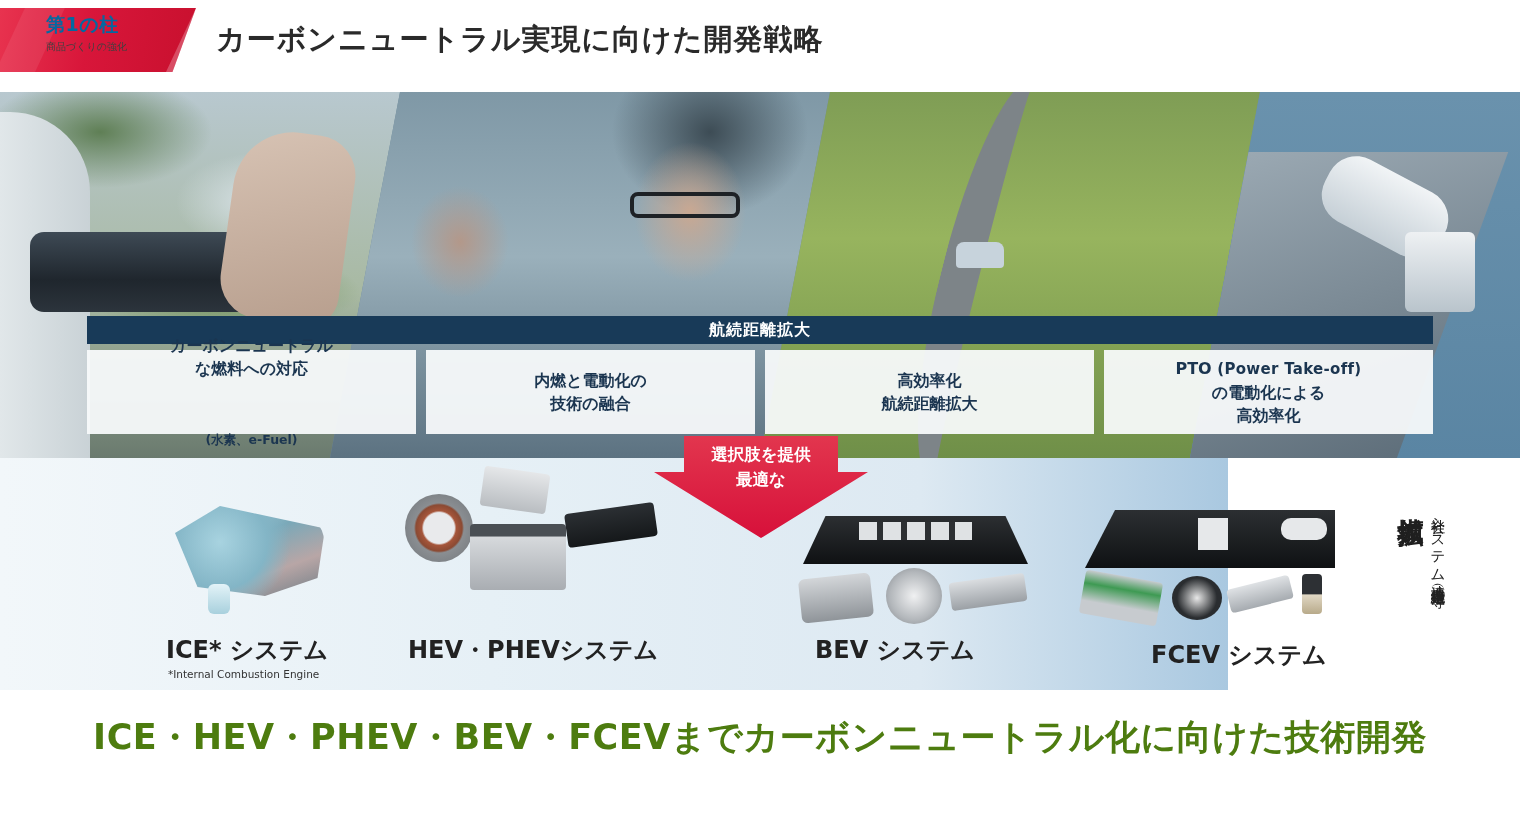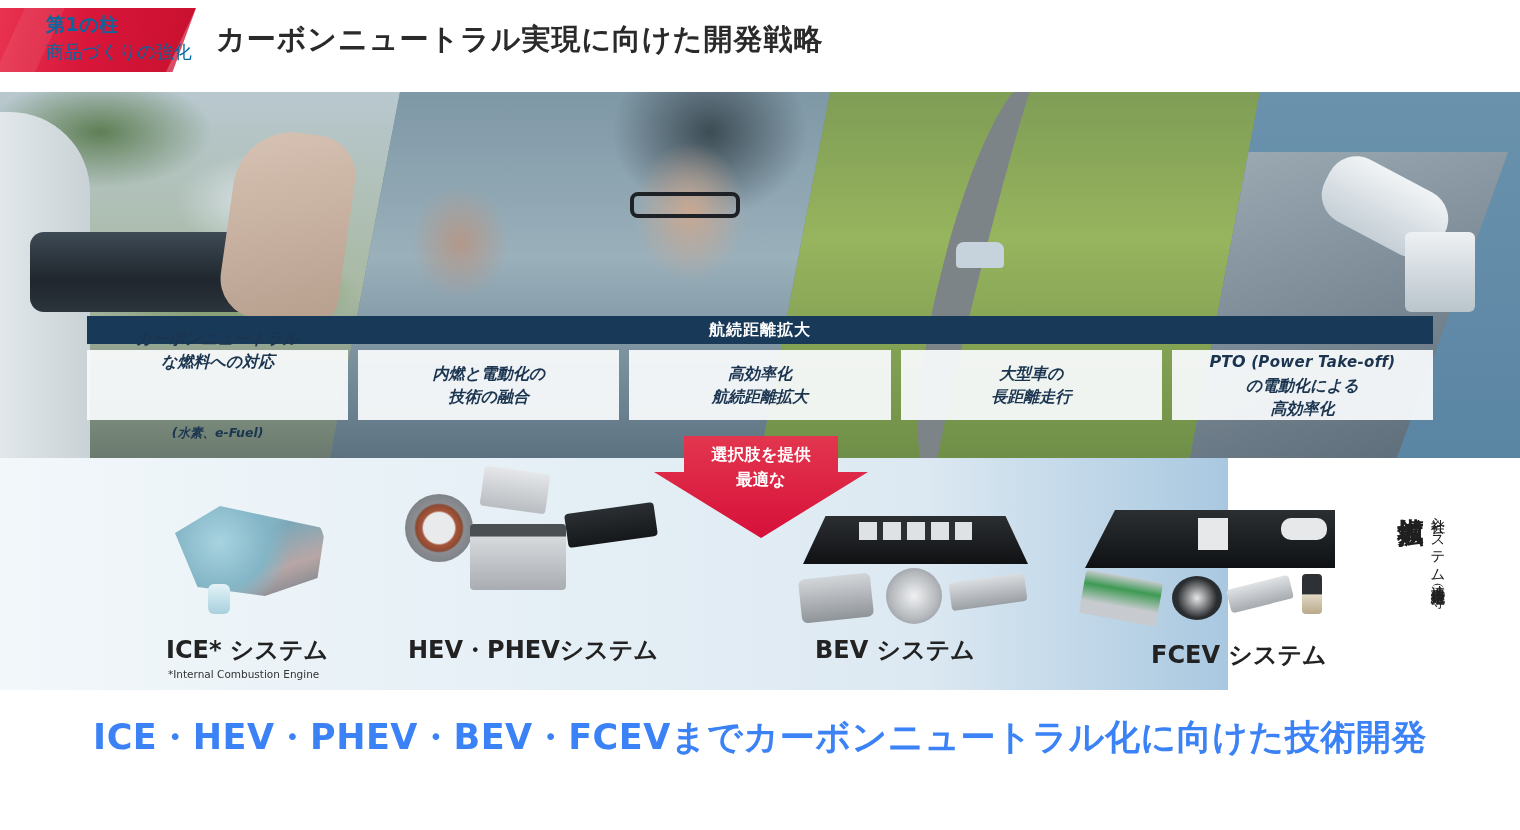--- a/index.html
+++ b/index.html
@@ -20,21 +20,21 @@
   .pillar-badge::after {
     content: ""; position: absolute; right: 0; top: 0; width: 30px; height: 64px;
     background: rgba(255,255,255,0.25);
     clip-path: polygon(100% 0, 100% 100%, 0 100%, 60% 40%);
   }
   .pillar-title {
     position: absolute; left: 46px; top: 12px; color: #0369a1;
     font-weight: bold; font-size: 19px; letter-spacing: 0.5px;
   }
   .pillar-sub {
-    position: absolute; left: 46px; top: 40px; color: #0369a1; font-size: 18px;
+    position: absolute; left: 46px; top: 40px; color: #404040; font-size: 10px;
   }
   .page-title {
     position: absolute; left: 216px; top: 20px; font-size: 29px; font-weight: bold;
     color: #2a2a2a; letter-spacing: 1px; text-align: center;
   }
 
   
   .photo-band {
     position: absolute; left: 0; top: 92px; width: 1520px; height: 366px; overflow: hidden;
     background: #6d8a9a;
@@ -114,22 +114,22 @@
     background: linear-gradient(180deg, #eef1f3 0%, #b9c4cc 100%); border-radius: 6px;
   }
 
   
   .needs-bar {
     position: absolute; left: 87px; top: 316px; width: 1346px; height: 28px;
     background: #183a58; color: #fff; text-align: center;
     font-weight: bold; font-size: 16px; line-height: 28px; letter-spacing: 1px;
   }
   .needs-row {
-    position: absolute; left: 87px; top: 350px; width: 1346px; height: 70px;
-    display: flex; gap: 10px; font-style: italic;
+    position: absolute; left: 87px; top: 350px; width: 1346px; height: 84px;
+    display: flex; gap: 10px;
   }
   .need-card {
     flex: 1; background: rgba(248,250,251,0.94);
     display: flex; flex-direction: column; align-items: center; justify-content: center;
     color: #1b3550; font-weight: bold; font-size: 16px; line-height: 23px; text-align: center;
   }
   .need-card .small { font-size: 12.5px; font-weight: bold; margin-top: 48px; }
   .need-card .paren { font-size: 15px; font-weight: bold; letter-spacing: 0.3px; }
 
   
@@ -227,21 +227,21 @@
     writing-mode: vertical-rl;
   }
   .expand-sub {
     position: absolute; left: 1428px; top: 508px; height: 160px;
     writing-mode: vertical-rl; font-size: 14.5px; line-height: 20px; color: #222;
   }
 
   
   .tagline {
     position: absolute; left: 0; top: 714px; width: 1520px; text-align: center;
-    color: #3b82f6; font-weight: bold; font-size: 35px; letter-spacing: 0.5px;
+    color: #4d7c0f; font-weight: bold; font-size: 35px; letter-spacing: 0.5px;
   }
 </style>
 </head>
 <body>
 
 <div class="pillar-badge"></div>
 <div class="pillar-title">第1の柱</div>
 <div class="pillar-sub">商品づくりの強化</div>
 <div class="page-title">カーボンニュートラル実現に向けた開発戦略</div>
 
@@ -272,24 +272,20 @@
     <span>な燃料への対応</span>
     <span class="small">(水素、e-Fuel)</span>
   </div>
   <div class="need-card">
     <span>内燃と電動化の</span>
     <span>技術の融合</span>
   </div>
   <div class="need-card">
     <span>高効率化</span>
     <span>航続距離拡大</span>
-  </div>
-  <div class="need-card">
-    <span>大型車の</span>
-    <span>長距離走行</span>
   </div>
   <div class="need-card">
     <span>
       <span>PTO</span>
       <span class="paren">(Power Take-off)</span>
     </span>
     <span>の電動化による</span>
     <span>高効率化</span>
   </div>
 </div>

